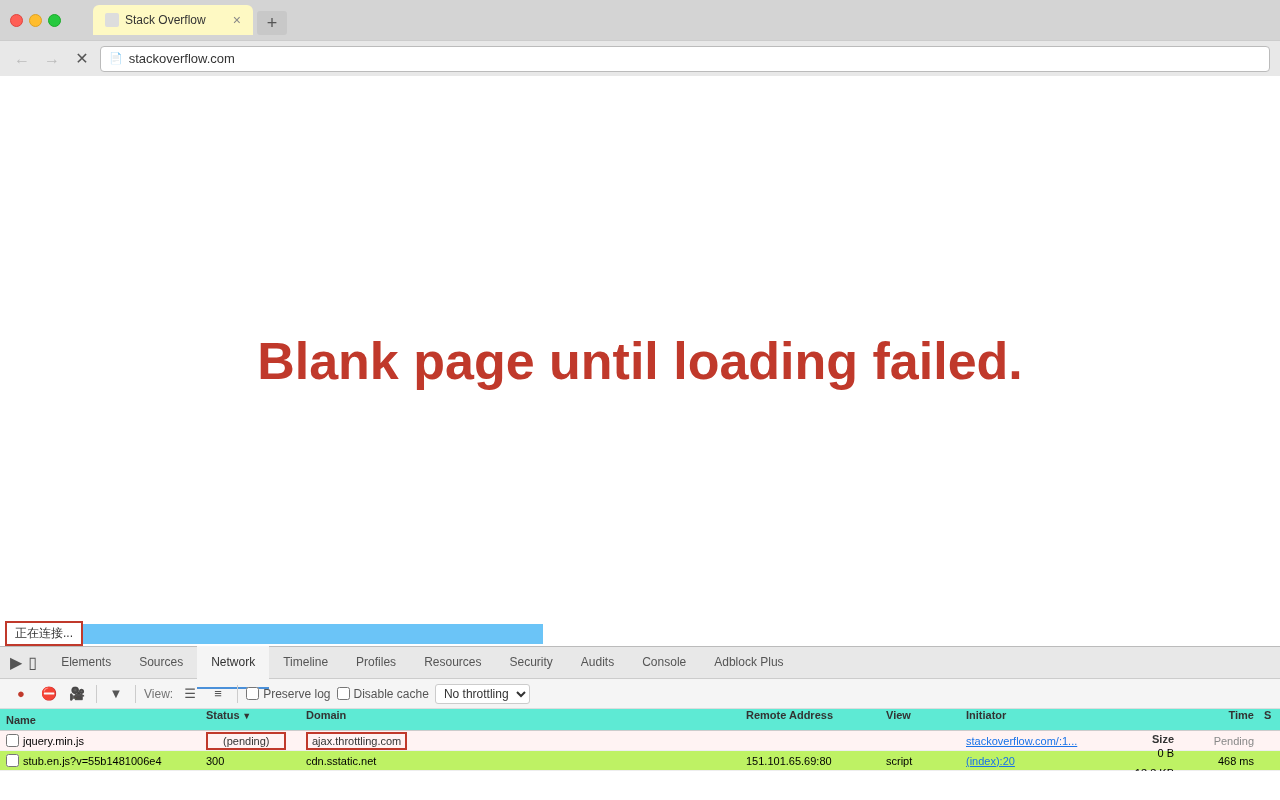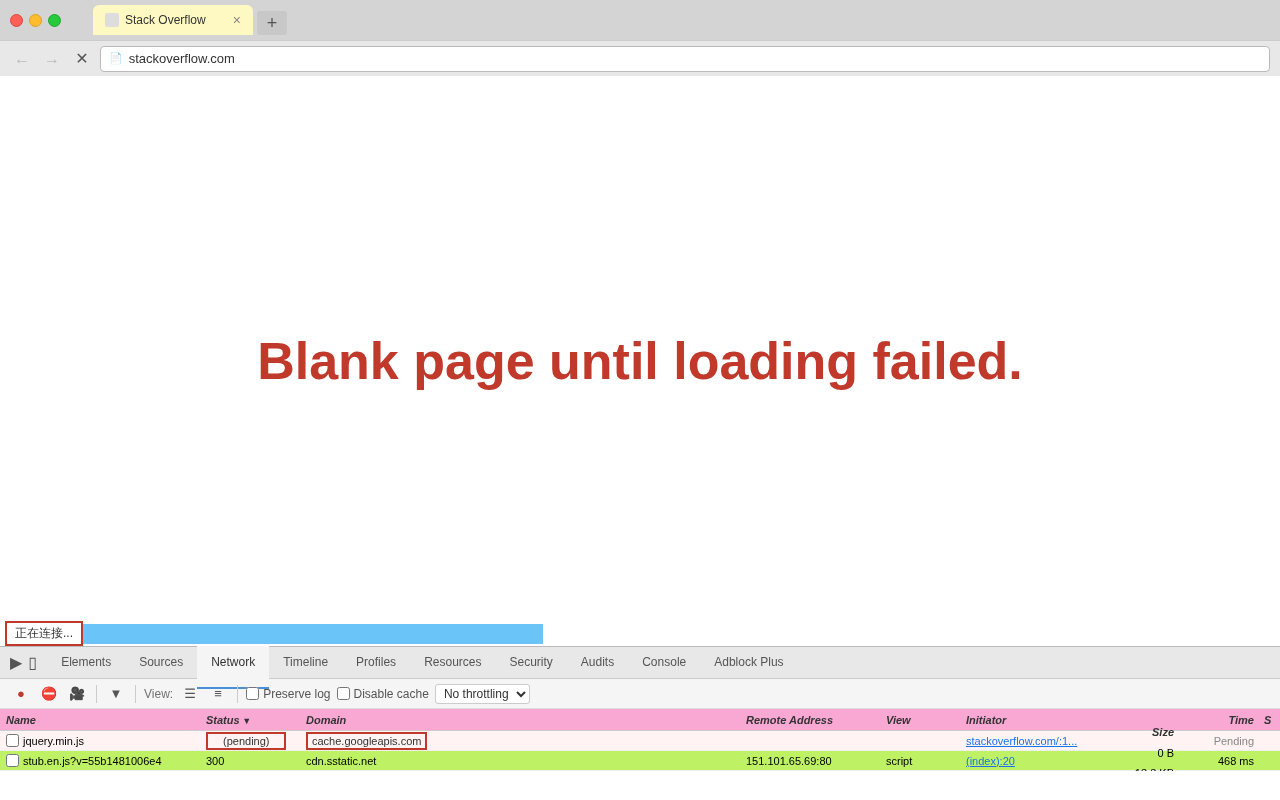--- a/index.html
+++ b/index.html
@@ -198,25 +198,23 @@
       color: #333;
     }
 
     
     .network-table {
       width: 100%;
       font-size: 11px;
     }
     .network-header {
       display: flex;
-      background: #f9a8d4;
+      background: #5eead4;
       border-bottom: 1px solid #ccc;
       height: 22px;
-      align-items: center;
-      font-style: italic;
     }
     .network-row {
       display: flex;
       border-bottom: 1px solid #eee;
       height: 20px;
       align-items: center;
     }
     .network-row.highlighted {
       background: #fff3f3;
     }
@@ -355,21 +353,21 @@
 
     <div class="network-row highlighted">
       <div class="col-name">
         <input type="checkbox" class="row-checkbox" style="">
         <span>jquery.min.js</span>
       </div>
       <div class="col-status">
         <span class="status-pending">(pending)</span>
       </div>
       <div class="col-domain">
-        <span class="status-domain-box">cache.googleapis.com</span>
+        <span class="status-domain-box">ajax.throttling.com</span>
       </div>
       <div class="col-waterfall"></div>
       <div class="col-remote"></div>
       <div class="col-type"></div>
       <div class="col-initiator">
         <span class="initiator-link">stackoverflow.com/:1...</span>
       </div>
       <div class="col-size">0 B</div>
       <div class="col-time">
         <span class="time-pending">Pending</span>

